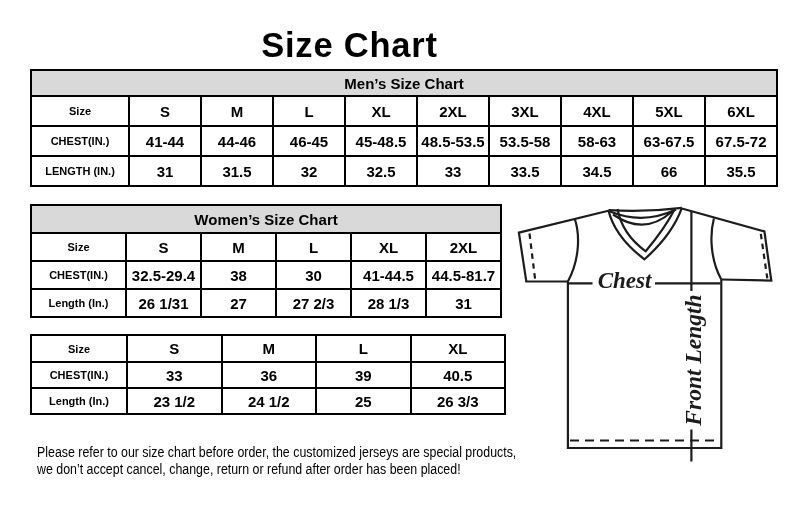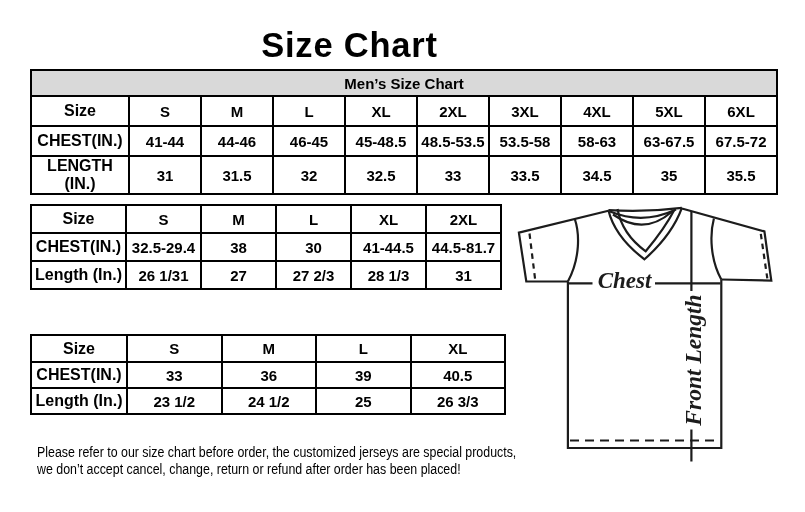--- a/index.html
+++ b/index.html
@@ -1,20 +1,20 @@
 <!DOCTYPE html>
 <html><head>
 <meta charset="utf-8">
 <style>
 html,body{margin:0;padding:0;width:805px;height:512px;background:#ffffff;overflow:hidden;}
 body{font-family:"Liberation Sans",sans-serif;color:#000;position:relative;}
 table{border-collapse:collapse;table-layout:fixed;position:absolute;}
 td{border:2px solid #000;text-align:center;vertical-align:middle;font-weight:bold;padding:0;overflow:hidden;}
 .hd{background:#d9d9d9;font-size:15px;}
-.lbl{font-size:16px;}
+.lbl{font-size:11px;}
 .num{font-size:15px;}
 </style>
 </head>
 <body>
 
 <div style="position:absolute;left:0;top:25.5px;width:699px;text-align:center;font-size:34.5px;font-weight:bold;letter-spacing:0.8px;">Size Chart</div>
 
 <table style="left:30px;top:69px;width:746px;">
 <colgroup>
       <col style="width:98px">
@@ -58,36 +58,39 @@
       </tr>
 <tr style="height:30px;">
         <td class="lbl">LENGTH (IN.)</td>
         <td class="num">31</td>
         <td class="num">31.5</td>
         <td class="num">32</td>
         <td class="num">32.5</td>
         <td class="num">33</td>
         <td class="num">33.5</td>
         <td class="num">34.5</td>
-        <td class="num">35</td>
+        <td class="num">66</td>
         <td class="num">35.5</td>
       </tr>
 </tbody>
   </table>
 
 <table style="left:30px;top:204px;width:470px;">
 <colgroup>
       <col style="width:95px">
       <col style="width:75px">
       <col style="width:75px">
       <col style="width:75px">
       <col style="width:75px">
       <col style="width:75px">
     </colgroup>
 <tbody>
+      <tr style="height:28px;">
+        <td colspan="6" class="hd">Women’s Size Chart</td>
+      </tr>
 <tr style="height:28px;">
         <td class="lbl">Size</td>
         <td class="num">S</td>
         <td class="num">M</td>
         <td class="num">L</td>
         <td class="num">XL</td>
         <td class="num">2XL</td>
       </tr>
 <tr style="height:28px;">
         <td class="lbl">CHEST(IN.)</td>

